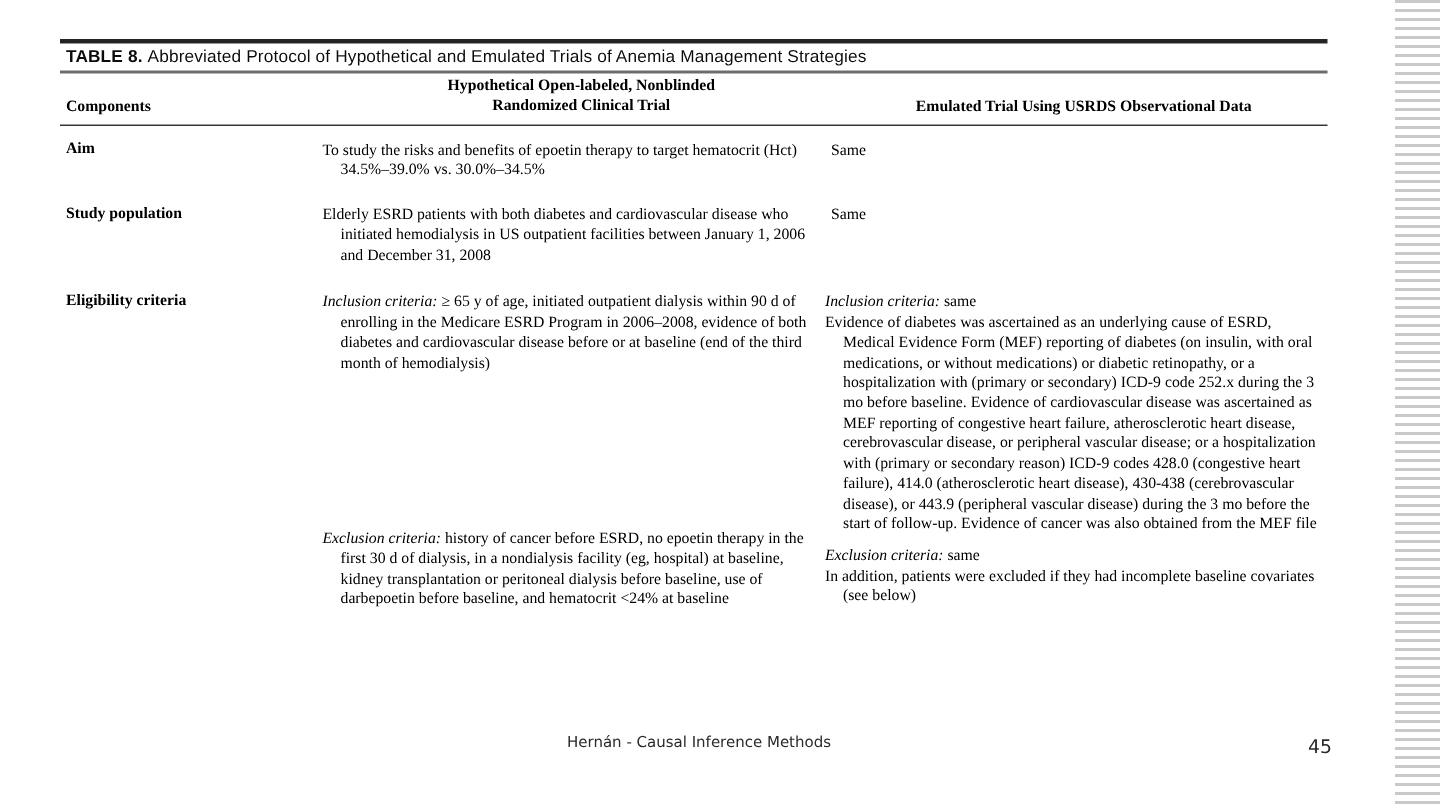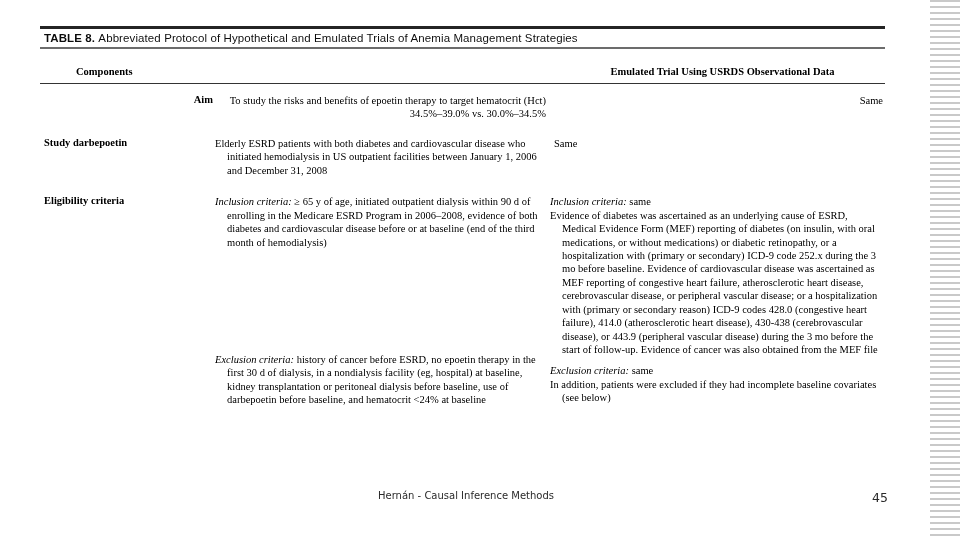--- a/index.html
+++ b/index.html
@@ -81,21 +81,20 @@
   #col-head {
     position: relative;
     height: 34px;
     font-weight: bold;
     font-size: 10.5px;
   }
   .head-components {
     position: absolute;
     left: 4px;
     top: 17px;
-    margin-left: 32px;
   }
   .head-hyp {
     position: absolute;
     left: 185px;
     top: 2px;
     width: 325px;
     text-align: center;
     line-height: 1.25;
   }
   .head-emul {
@@ -212,33 +211,37 @@
 
     <div id="table-title">
       <span class="tnum">TABLE 8.</span>
       <span class="tcap">Abbreviated Protocol of Hypothetical and Emulated Trials of Anemia Management Strategies</span>
     </div>
 
     <div class="rule-medium"></div>
 
     <div id="col-head">
       <div class="head-components">Components</div>
+      <div class="head-hyp">
+        <div>Hypothetical Open-labeled, Nonblinded</div>
+        <div>Randomized Clinical Trial</div>
+      </div>
       <div class="head-emul">Emulated Trial Using USRDS Observational Data</div>
     </div>
 
     <div class="rule-thin"></div>
 
-    <div class="row" style="margin-top:6px;text-align:right;">
+    <div class="row" style="margin-top:6px;">
       <div class="cell-label">Aim</div>
       <div class="cell-mid">To study the risks and benefits of epoetin therapy to target hematocrit (Hct) 34.5%–39.0% vs. 30.0%–34.5%</div>
       <div class="cell-right plain">Same</div>
     </div>
 
     <div class="row" style="margin-top:12px;">
-      <div class="cell-label">Study darbepoetin</div>
+      <div class="cell-label">Study population</div>
       <div class="cell-mid">Elderly ESRD patients with both diabetes and cardiovascular disease who initiated hemodialysis in US outpatient facilities between January 1, 2006 and December 31, 2008</div>
       <div class="cell-right plain">Same</div>
     </div>
 
     <div class="row" id="elig-row" style="margin-top:14px;justify-content:flex-end;">
       <div class="cell-label">Eligibility criteria</div>
 
       <div class="cell-mid" style="text-indent:0;padding-left:0;">
         <p class="para" id="elig-mid-incl">
           <span class="it">Inclusion criteria:</span><span> ≥ 65 y of age, initiated outpatient dialysis within 90 d of enrolling in the Medicare ESRD Program in 2006–2008, evidence of both diabetes and cardiovascular disease before or at baseline (end of the third month of hemodialysis)</span>

